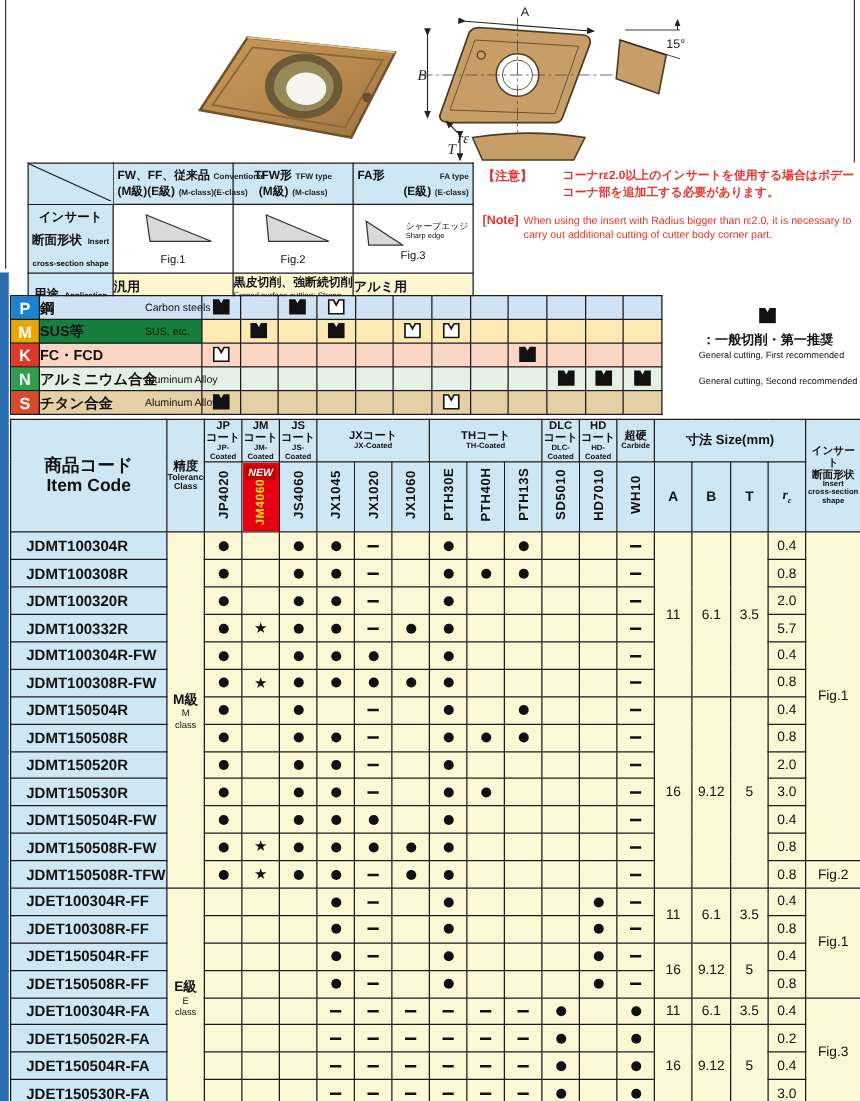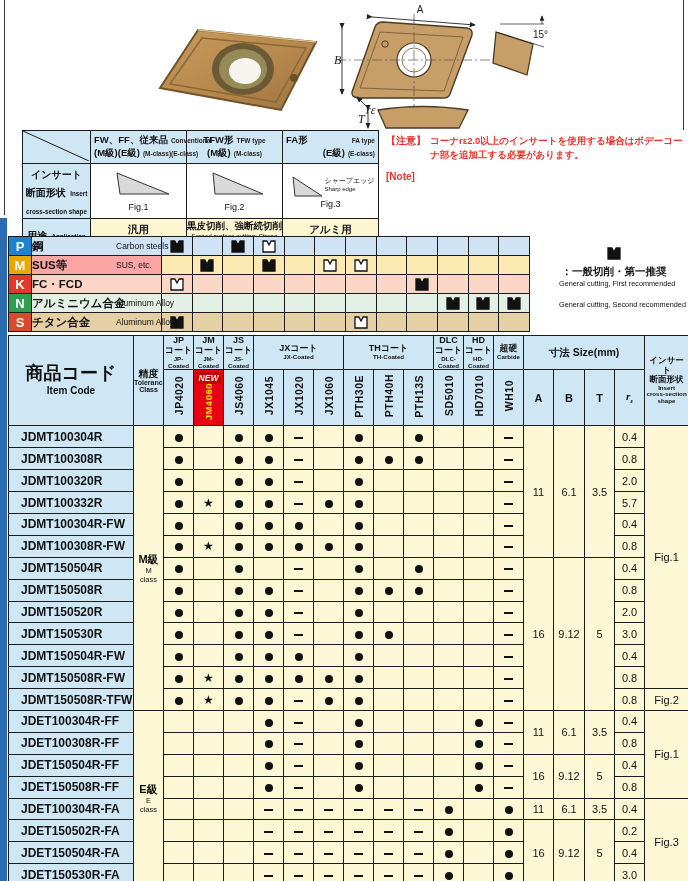--- a/index.html
+++ b/index.html
@@ -15,39 +15,39 @@
   .tdraw text{font-family:"Liberation Serif","DejaVu Serif",serif;font-style:italic;font-size:12px;fill:#222;}
   .tdraw .deg{font-style:normal;font-size:10px;font-family:"Liberation Sans",sans-serif;}
 
   
   table{border-collapse:collapse;}
   .ttab{position:absolute;left:22px;top:130px;width:356px;table-layout:fixed;}
   .ttab th,.ttab td{border:1px solid #1b1b1b;padding:0;vertical-align:middle;}
   .ttab .t-head th{height:32px;background:#cfe7f5;}
   .ttab .t-shape th,.ttab .t-app th{background:#cfe7f5;}
   .ttab .t-shape td{height:40px;background:#fff;text-align:center;}
-  .ttab .t-app td{height:30px;background:#fdf6d0;text-align:center;}
+  .ttab .t-app td{height:30px;background:#fdf6d0;}
   .diag{position:relative;background:#cfe7f5;}
   .diag svg{position:absolute;left:0;top:0;}
   .th-line{display:flex;align-items:baseline;justify-content:flex-start;padding:0 3px;gap:3px;}
   .tjp{font-weight:bold;font-size:9.5px;white-space:nowrap;}
   .ten{font-size:6.5px;color:#222;white-space:nowrap;}
   .rowhead-jp{font-weight:bold;font-size:10px;line-height:1.15;white-space:pre-line;}
   .rowhead-en{font-size:6.3px;line-height:1.1;white-space:pre-line;}
   .figlab{display:block;font-size:9px;margin-top:1px;}
   .sharp-jp{font-size:7px;display:block;}
   .sharp-en{font-size:6px;display:block;}
   .ajp{font-weight:bold;font-size:10.5px;}
   .aen{font-size:6.4px;line-height:1.1;}
 
   
   .note{position:absolute;left:386px;top:134px;width:300px;color:#e8342c;}
   .note-row{display:flex;gap:4px;margin-bottom:8px;}
   .note-tag{font-weight:bold;font-size:10px;white-space:nowrap;}
-  .note-jp{font-size:9.5px;line-height:1.5;font-weight:bold;}
+  .note-jp{font-size:9.5px;line-height:1.5;font-weight:bold;margin-left:20px;}
   .note-en{font-size:8.5px;line-height:1.35;}
 
   
   .mat{position:absolute;left:8px;top:236px;width:522px;table-layout:fixed;}
   .mat td{border:1px solid #1b1b1b;padding:0;height:17.8px;}
   .mletter{text-align:center;color:#fff;font-weight:bold;font-size:13px;}
   .mlabel{padding:0 0 0 5px;}
   .mlabel-in{display:flex;align-items:center;}
   .mjp{font-weight:bold;font-size:11.5px;min-width:84px;white-space:nowrap;}
   .men{font-size:8.5px;white-space:nowrap;}
@@ -60,21 +60,21 @@
   .leg-jp{font-weight:bold;font-size:10.5px;white-space:nowrap;}
   .leg-en{font-size:7.3px;margin-left:18px;white-space:nowrap;}
 
   
   .main{position:absolute;left:8px;top:335px;width:680px;table-layout:fixed;}
   .main th,.main td{border:1px solid #1b1b1b;padding:0;}
   .main thead th{background:#cfe7f5;vertical-align:middle;text-align:center;}
   .main .hrow1 th{height:28px;}
   .main .hrow2 th{height:55px;}
   .hjp{font-weight:bold;font-size:9px;line-height:1.1;white-space:pre-line;display:block;}
-  .hjp.big{font-size:18px;font-family:Liberation Mono, monospace;}
+  .hjp.big{font-size:14px;}
   .hen{font-size:6.2px;display:block;white-space:pre-line;line-height:1.1;}
   .vtext{writing-mode:vertical-rl;transform:rotate(180deg);font-weight:bold;font-size:10.5px;letter-spacing:0.5px;display:inline-block;}
   .grade{position:relative;}
   .grade.new{background:#e60012 !important;}
   .grade.new .vtext{color:#ffe600;font-size:9.5px;margin-top:12px;}
   .new-badge{position:absolute;top:2px;left:2px;right:2px;height:12px;background:#c40000;color:#fff;
              font-style:italic;font-weight:bold;font-size:8.5px;display:flex;align-items:center;justify-content:center;}
   .main tbody tr{height:21.9px;}
   .main td{background:#fcf7d4;text-align:center;vertical-align:middle;font-size:11px;}
   .main td.code{background:#cfe7f5;text-align:left;padding-left:12px;font-weight:bold;font-size:12px;white-space:nowrap;}
@@ -245,20 +245,21 @@
   </tbody>
     </table>
 
   <div class="note">
     <div class="note-row">
       <span class="note-tag">【注意】</span>
       <span class="note-jp">コーナrε2.0以上のインサートを使用する場合はボデーコーナ部を追加工する必要があります。</span>
     </div>
     <div class="note-row">
       <span class="note-tag">[Note]</span>
+      <span class="note-en">When using the insert with Radius bigger than rε2.0, it is necessary to carry out additional cutting of cutter body corner part.</span>
     </div>
   </div>
 
   <table class="mat">
     <colgroup>
         <col style="width:23px">
         <col style="width:130px">
         <col span="12">
       </colgroup>
     <tbody id="mat-body">
@@ -284,21 +285,21 @@
           <td class="mcell" style="background:#cfe3f4"></td>
           <td class="mcell" style="background:#cfe3f4"></td>
           <td class="mcell" style="background:#cfe3f4"></td>
           <td class="mcell" style="background:#cfe3f4"></td>
           <td class="mcell" style="background:#cfe3f4"></td>
           <td class="mcell" style="background:#cfe3f4"></td>
           <td class="mcell" style="background:#cfe3f4"></td>
    </tr>
         <tr>
      <td class="mletter" style="background:#e8a800">M</td>
-     <td class="mlabel" style="background:#fca5a5">
+     <td class="mlabel" style="background:#15803d">
        <span class="mlabel-in">
               <span class="mjp">SUS等</span>
               <span class="men">SUS, etc.</span>
             </span>
      </td>
      <td class="mcell" style="background:#fdeab2"></td>
           <td class="mcell" style="background:#fdeab2"><svg width="14" height="13" viewBox="0 0 14 13" style="vertical-align:middle">
     <path d="M1 1 H4.8 L7 5 L9.2 1 H13 V12 H1 Z" fill="#111" stroke="#111" stroke-width="1.3" stroke-linejoin="miter"></path>
             </svg></td>
           <td class="mcell" style="background:#fdeab2"></td>
@@ -421,21 +422,21 @@
       <col style="width:30px">
         <col style="width:31px">
         <col style="width:30px">
         <col style="width:30px">
         <col style="width:44px">
     </colgroup>
     <thead id="main-head">
         <tr class="hrow1">
   <th rowspan="2">
             <span class="hjp big">商品コード</span>
-            <span class="hen" style="font-size:10px">Item Code</span>
+            <span class="hen" style="font-size:14px">Item Code</span>
           </th>
   <th rowspan="2">
             <span class="hjp" style="font-size:10px">精度</span>
             <span class="hen" style="font-size:7px">Tolerance
 Class</span>
           </th>
           <th colspan="1">
             <span class="hjp">JP
 コート</span>
             <span class="hen">JP-Coated</span>

